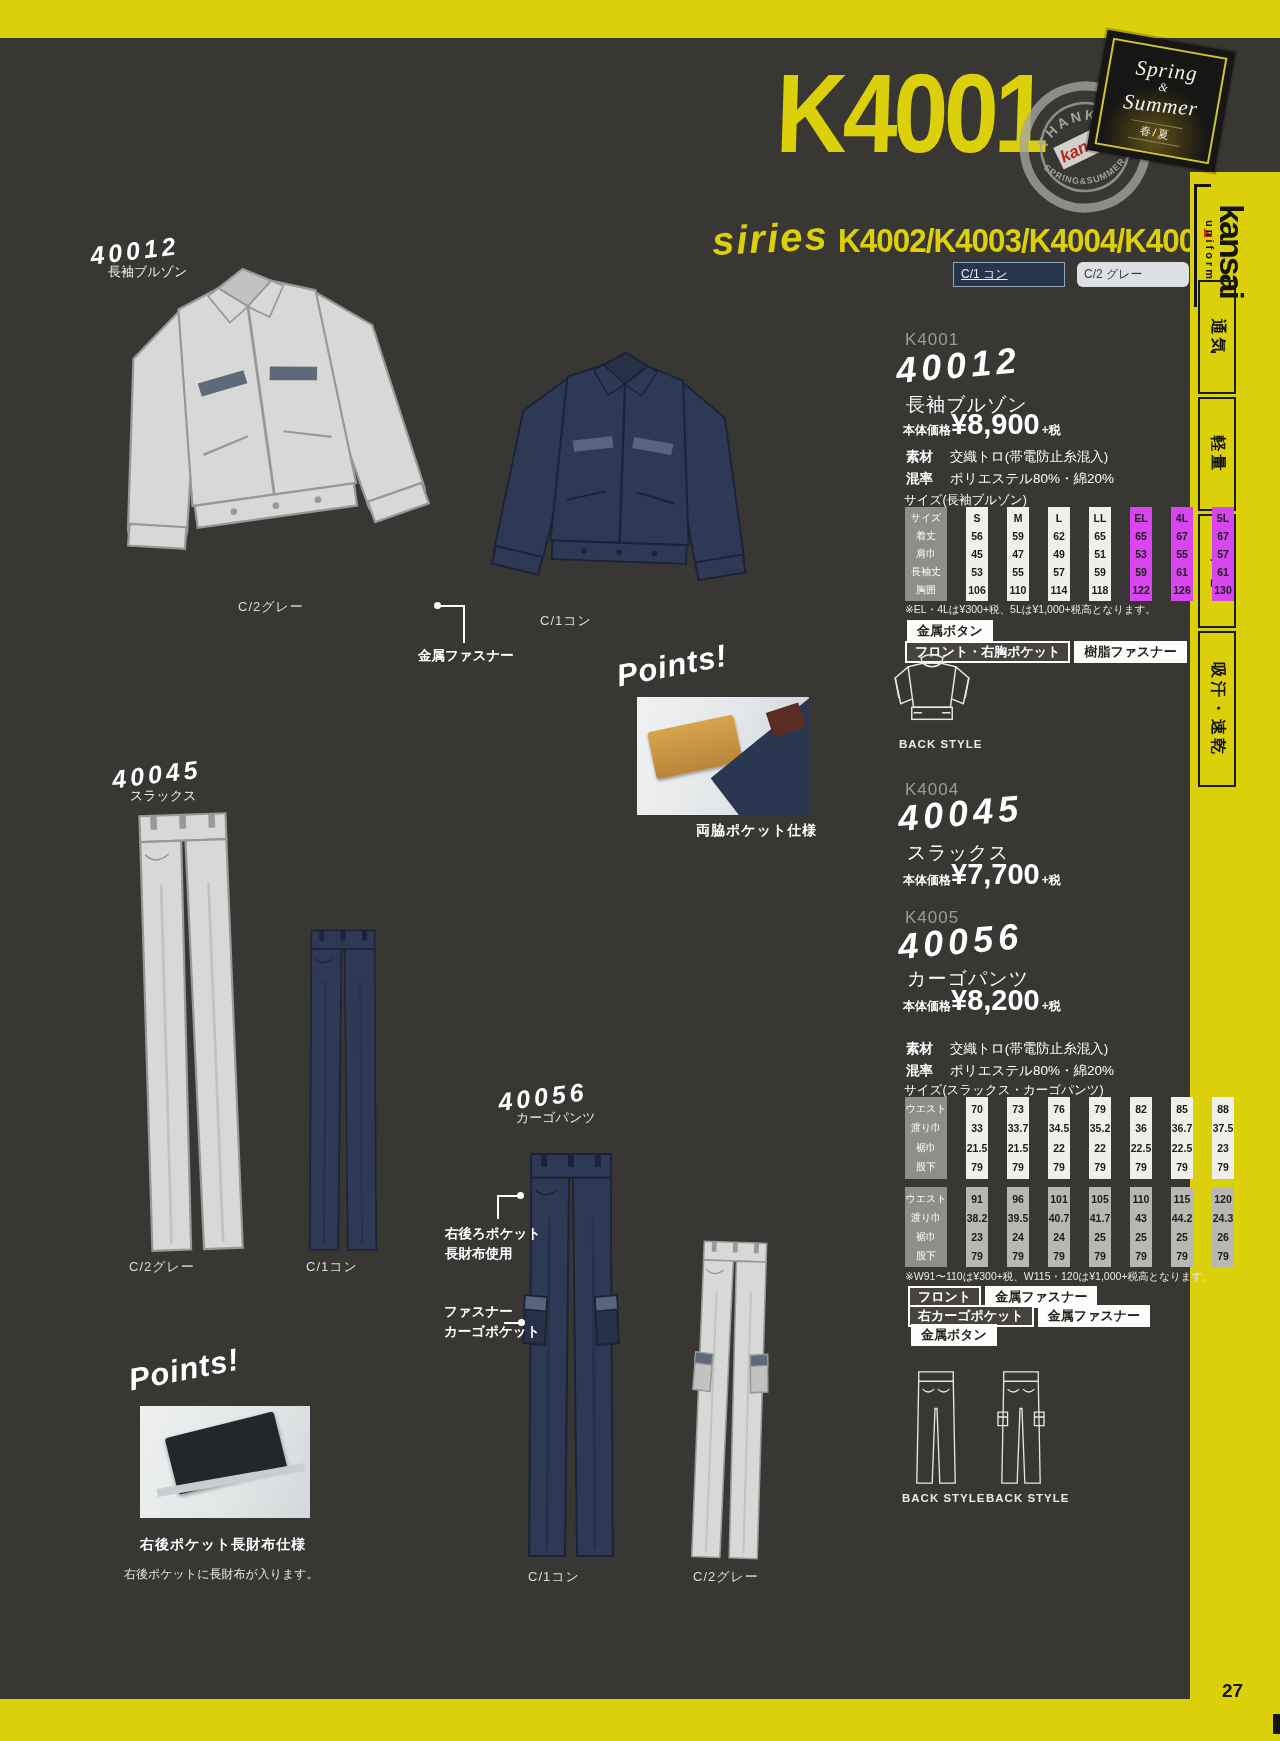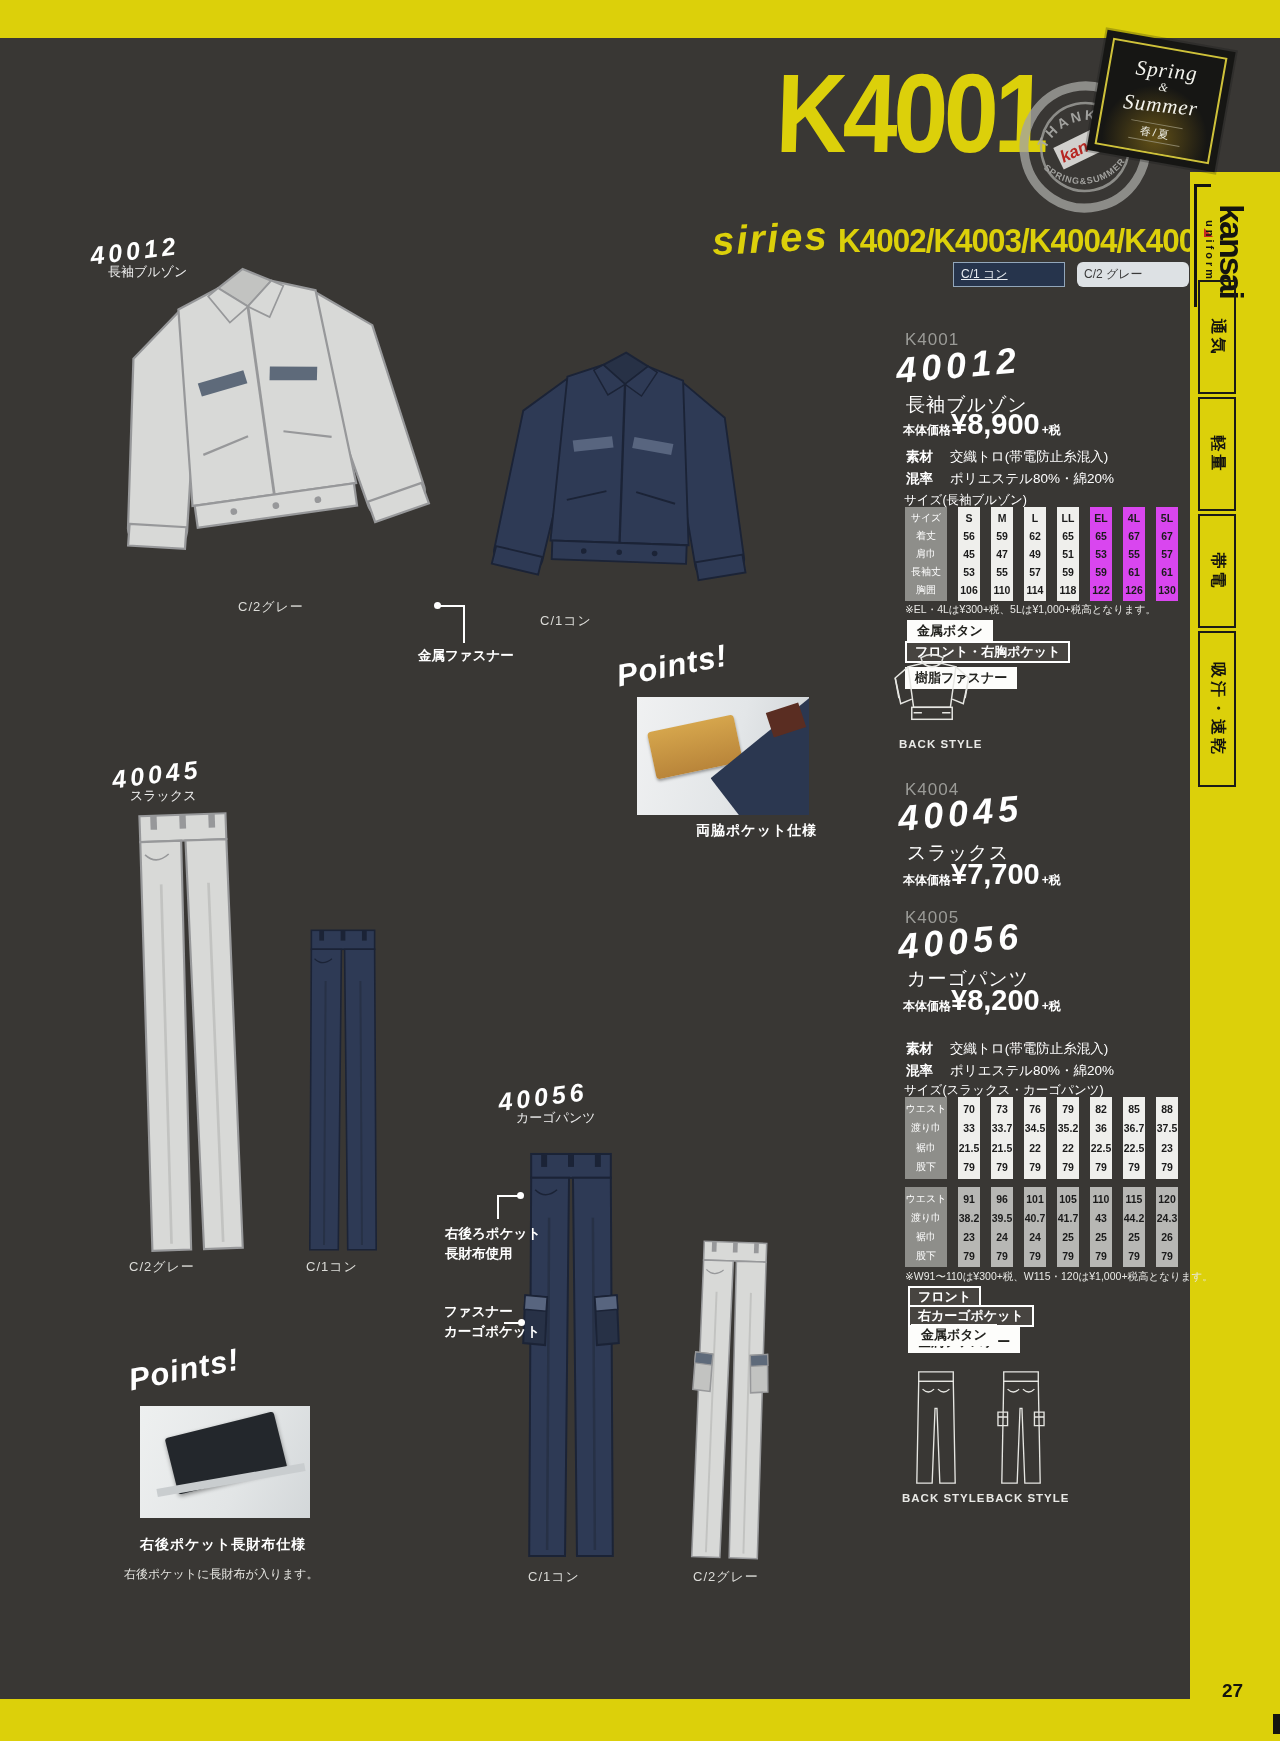--- a/index.html
+++ b/index.html
@@ -39,29 +39,29 @@
   .hand{color:#fff;font-style:italic;font-weight:bold;letter-spacing:5px;transform:rotate(-5deg);transform-origin:left bottom;white-space:nowrap;}
   .hand.big{font-size:36px;}
   .pname{color:#fff;font-size:19px;letter-spacing:1px;}
   .price-row{display:flex;align-items:baseline;color:#fff;}
   .price-row .lab{font-size:12px;font-weight:bold;}
   .price-row .val{font-size:29px;font-weight:bold;letter-spacing:0;}
   .price-row .suf{font-size:12px;font-weight:bold;margin-left:2px;}
   .spec-row{display:flex;color:#fff;font-size:13.5px;}
   .spec-row .lab{font-weight:bold;width:44px;}
   .size-title{color:#fff;font-size:12.5px;}
-  .size-table{display:flex;gap:11px;}
+  .size-table{display:flex;gap:19px;}
   .tbl-labels{background:#8e8e8a;color:#fff;width:42px;display:flex;flex-direction:column;justify-content:space-around;text-align:center;font-size:10px;padding:2px 0;}
   .tbl-col{background:#efefec;color:#1b1b1b;width:22px;display:flex;flex-direction:column;justify-content:space-around;text-align:center;font-size:10.5px;font-weight:bold;padding:2px 0;}
   .size-table.shade2 .tbl-col{background:#b7b7b4;}
   .tbl-col.gray{background:#d946ef;}
   .note{color:#e9e9e6;font-size:10.5px;letter-spacing:0;}
   .tag-white{background:#fdfdfb;color:#23231f;font-size:13px;font-weight:bold;padding:2px 10px;display:inline-block;}
   .tag-outline{background:#474440;color:#fff;border:2px solid #fff;font-size:13px;font-weight:bold;padding:0px 8px;display:inline-block;}
-  .tag-row{display:flex;gap:4px;align-items:flex-start;flex-direction:column;}
+  .tag-row{display:flex;gap:4px;align-items:flex-start;}
   .backstyle-cap{color:#e9e9e6;font-size:11.5px;font-weight:bold;letter-spacing:1px;}
   
   .cap{color:#dddddad;color:#dcdcd8;font-size:13px;letter-spacing:1px;}
   .gal-label .num{color:#fff;font-size:25px;font-style:italic;font-weight:bold;letter-spacing:4px;transform:rotate(-7deg);display:block;}
   .gal-label .sub{color:#eee;font-size:13px;display:block;margin-left:18px;margin-top:-2px;}
   .points{color:#fff;font-size:31px;font-weight:bold;font-style:italic;letter-spacing:1px;transform:rotate(-11deg);white-space:nowrap;}
   .photo{overflow:hidden;position:absolute;}
   .anno{color:#fff;font-size:13.5px;font-weight:bold;line-height:1.45;}
   .cline{background:#fff;position:absolute;}
   .cdot{background:#fff;border-radius:50%;width:7px;height:7px;position:absolute;}

